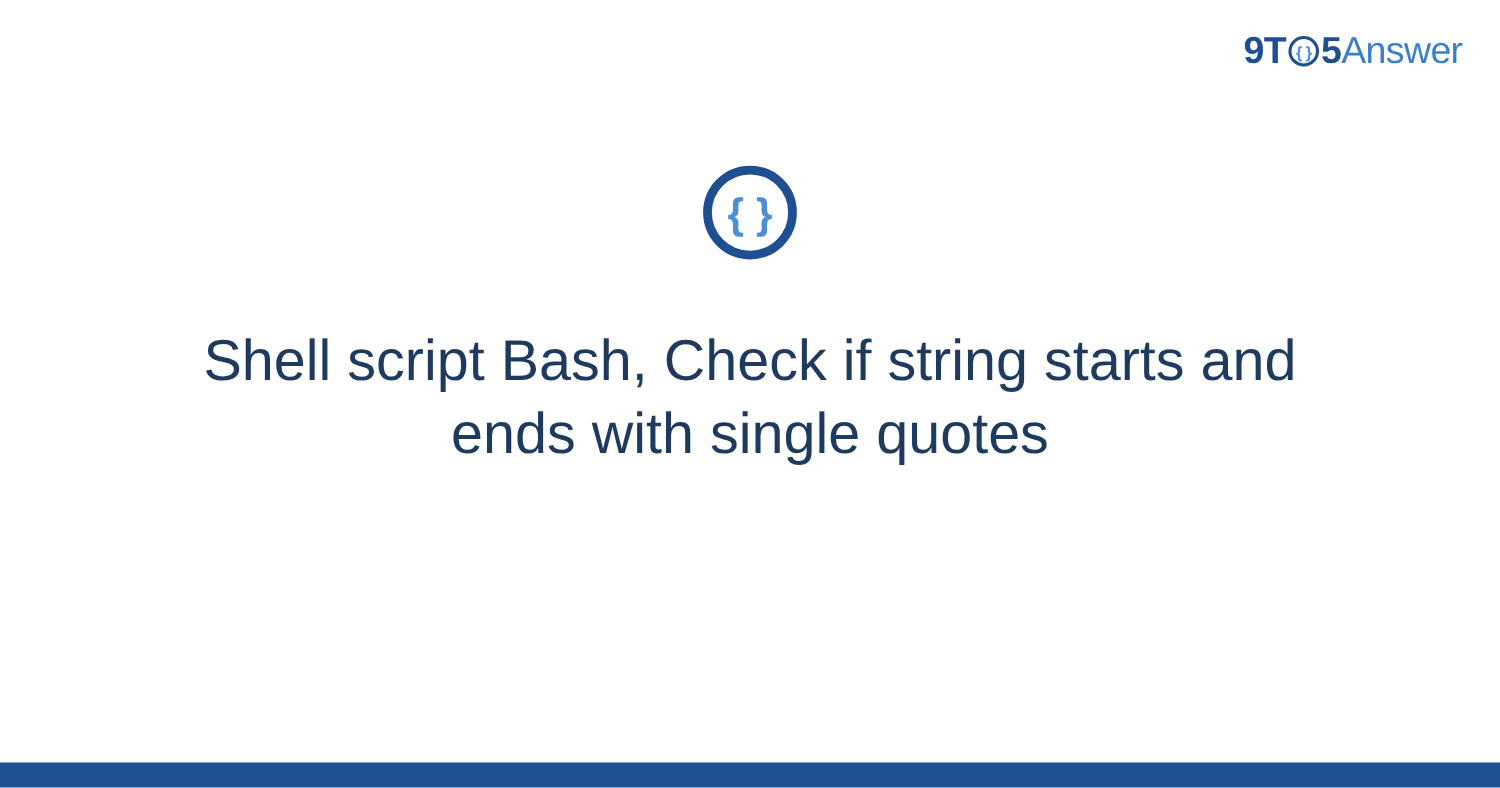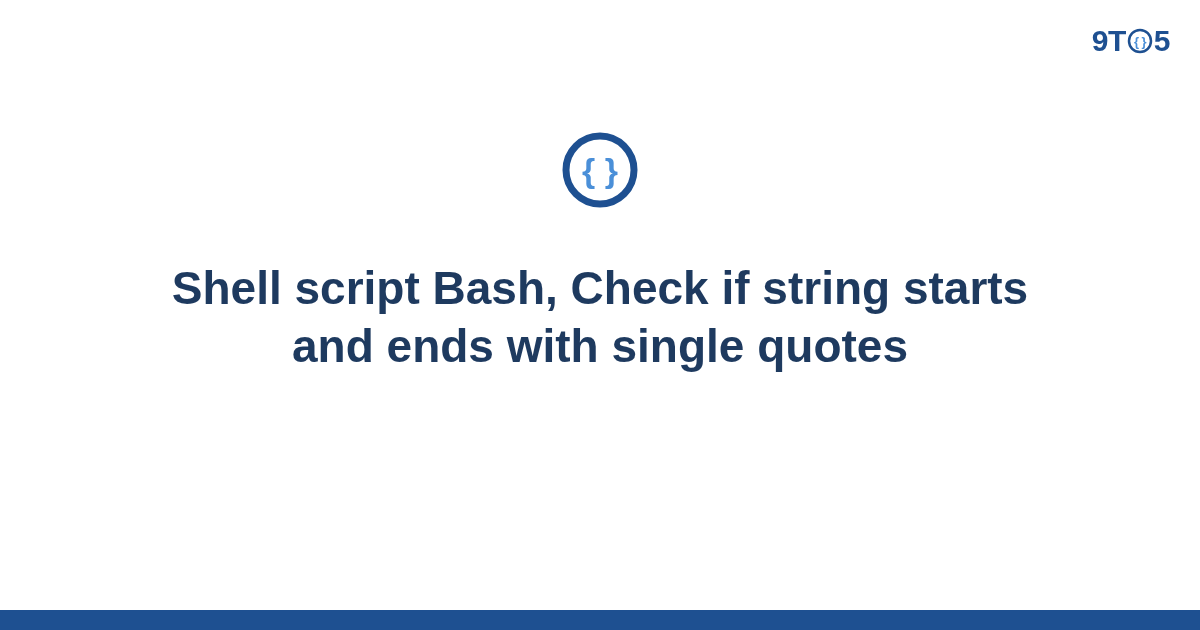--- a/index.html
+++ b/index.html
@@ -51,21 +51,21 @@
       flex-direction: column;
       align-items: center;
     }
     .main-icon {
       width: 80px;
       height: 80px;
       margin-bottom: 50px;
     }
     .page-title {
       font-size: 46px;
-      font-weight: 700;
+      font-weight: 400;
       color: #1e3a5f;
       text-align: center;
       line-height: 1.25;
       max-width: 900px;
     }
     .bottom-bar {
       position: absolute;
       bottom: 0;
       left: 0;
       right: 0;
@@ -78,20 +78,21 @@
 
 <div class="logo-top-right">
   <span class="logo-9t">9T</span>
   <span class="logo-braces-small">
     <svg viewBox="0 0 26 26" width="26" height="26">
       <circle cx="13" cy="13" r="11" fill="none" stroke="#1e5091" stroke-width="2.5"></circle>
       <text x="13" y="18" text-anchor="middle" font-size="13" font-weight="700" fill="#4a8fd8" font-family="Arial">{ }</text>
     </svg>
   </span>
   <span class="logo-9t">5</span>
+  <span class="logo-5answer">Answer</span>
 </div>
 
 <div class="center-area">
   <div class="main-icon">
     <svg viewBox="0 0 80 80" width="80" height="80">
       <circle cx="40" cy="40" r="34" fill="none" stroke="#1e5091" stroke-width="7"></circle>
       <text x="40" y="52" text-anchor="middle" font-size="34" font-weight="700" fill="#4a8fd8" font-family="Arial">{ }</text>
     </svg>
   </div>
   <h1 class="page-title">Shell script Bash, Check if string starts and ends with single quotes</h1>

